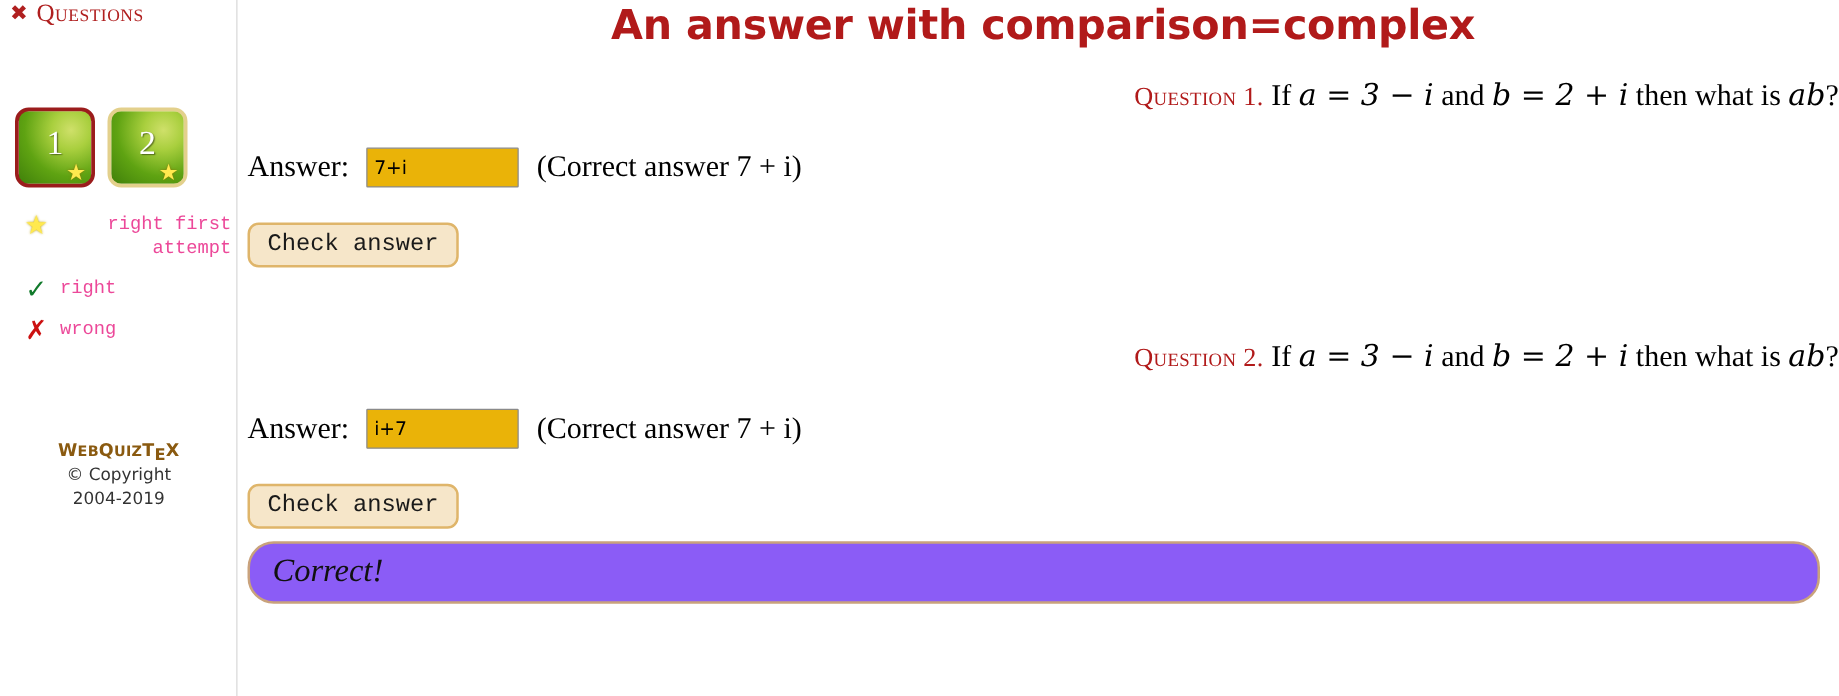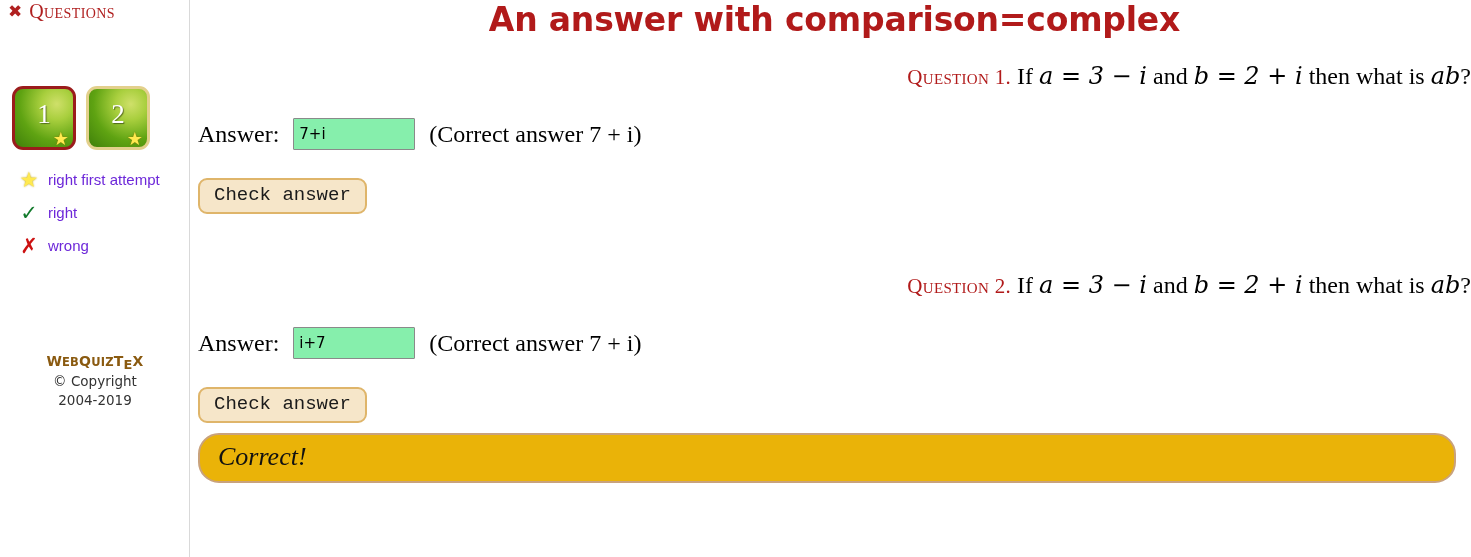--- a/index.html
+++ b/index.html
@@ -107,24 +107,25 @@
     flex: 0 0 38px;
     text-align: center;
     font-family: "DejaVu Sans", sans-serif;
     font-size: 21px;
     line-height: 20px;
   }
   .legend-ico.star { color: #ffe94f; text-shadow: 0 0 2px #b59a00; }
   .legend-ico.tick { color: #117a2b; }
   .legend-ico.cross { color: #cc1111; }
   .legend-txt {
-    font-family: Liberation Sans, sans-serif;
+    font-family: Liberation Mono, monospace;
     font-size: 15px;
     line-height: 19px;
-    color: #6d28d9;
+    color: #ec4899;
+    text-align: right;
   }
 
   .copyright {
     position: absolute;
     left: 0;
     top: 352px;
     width: 190px;
     text-align: center;
     font-family: "DejaVu Sans", sans-serif;
     font-size: 13.5px;
@@ -178,42 +179,42 @@
     font-size: 24px;
   }
   .answer-lab { margin-right: 14px; text-align: center; }
   .ans-input {
     width: 122px;
     height: 32px;
     font-family: "DejaVu Sans", sans-serif;
     font-size: 15px;
     padding: 0 5px;
     border: 1px solid #8a8a8a;
-    background: #86efac;
+    background: #eab308;
     box-sizing: border-box;
     color: #000;
     border-radius: 1px;
   }
   .correct-note { margin-left: 14px; font-size: 24px; }
 
   .check-btn {
     font-family: Liberation Mono, monospace;
     font-size: 19px;
     color: #1a1a1a;
     background: #f6e6c9;
     border: 2px solid #dfb56a;
     border-radius: 9px;
     padding: 4px 14px 6px 14px;
     cursor: pointer;
   }
 
   .verdict {
     margin-top: 10px;
     width: 1258px;
-    background: #eab308;
+    background: #8b5cf6;
     border: 2px solid #c9a27c;
     border-radius: 21px;
     padding: 7px 18px 9px 18px;
     box-sizing: border-box;
     font-family: "Liberation Serif", serif;
     font-style: italic;
     font-size: 26px;
     color: #111;
   }
 </style>

